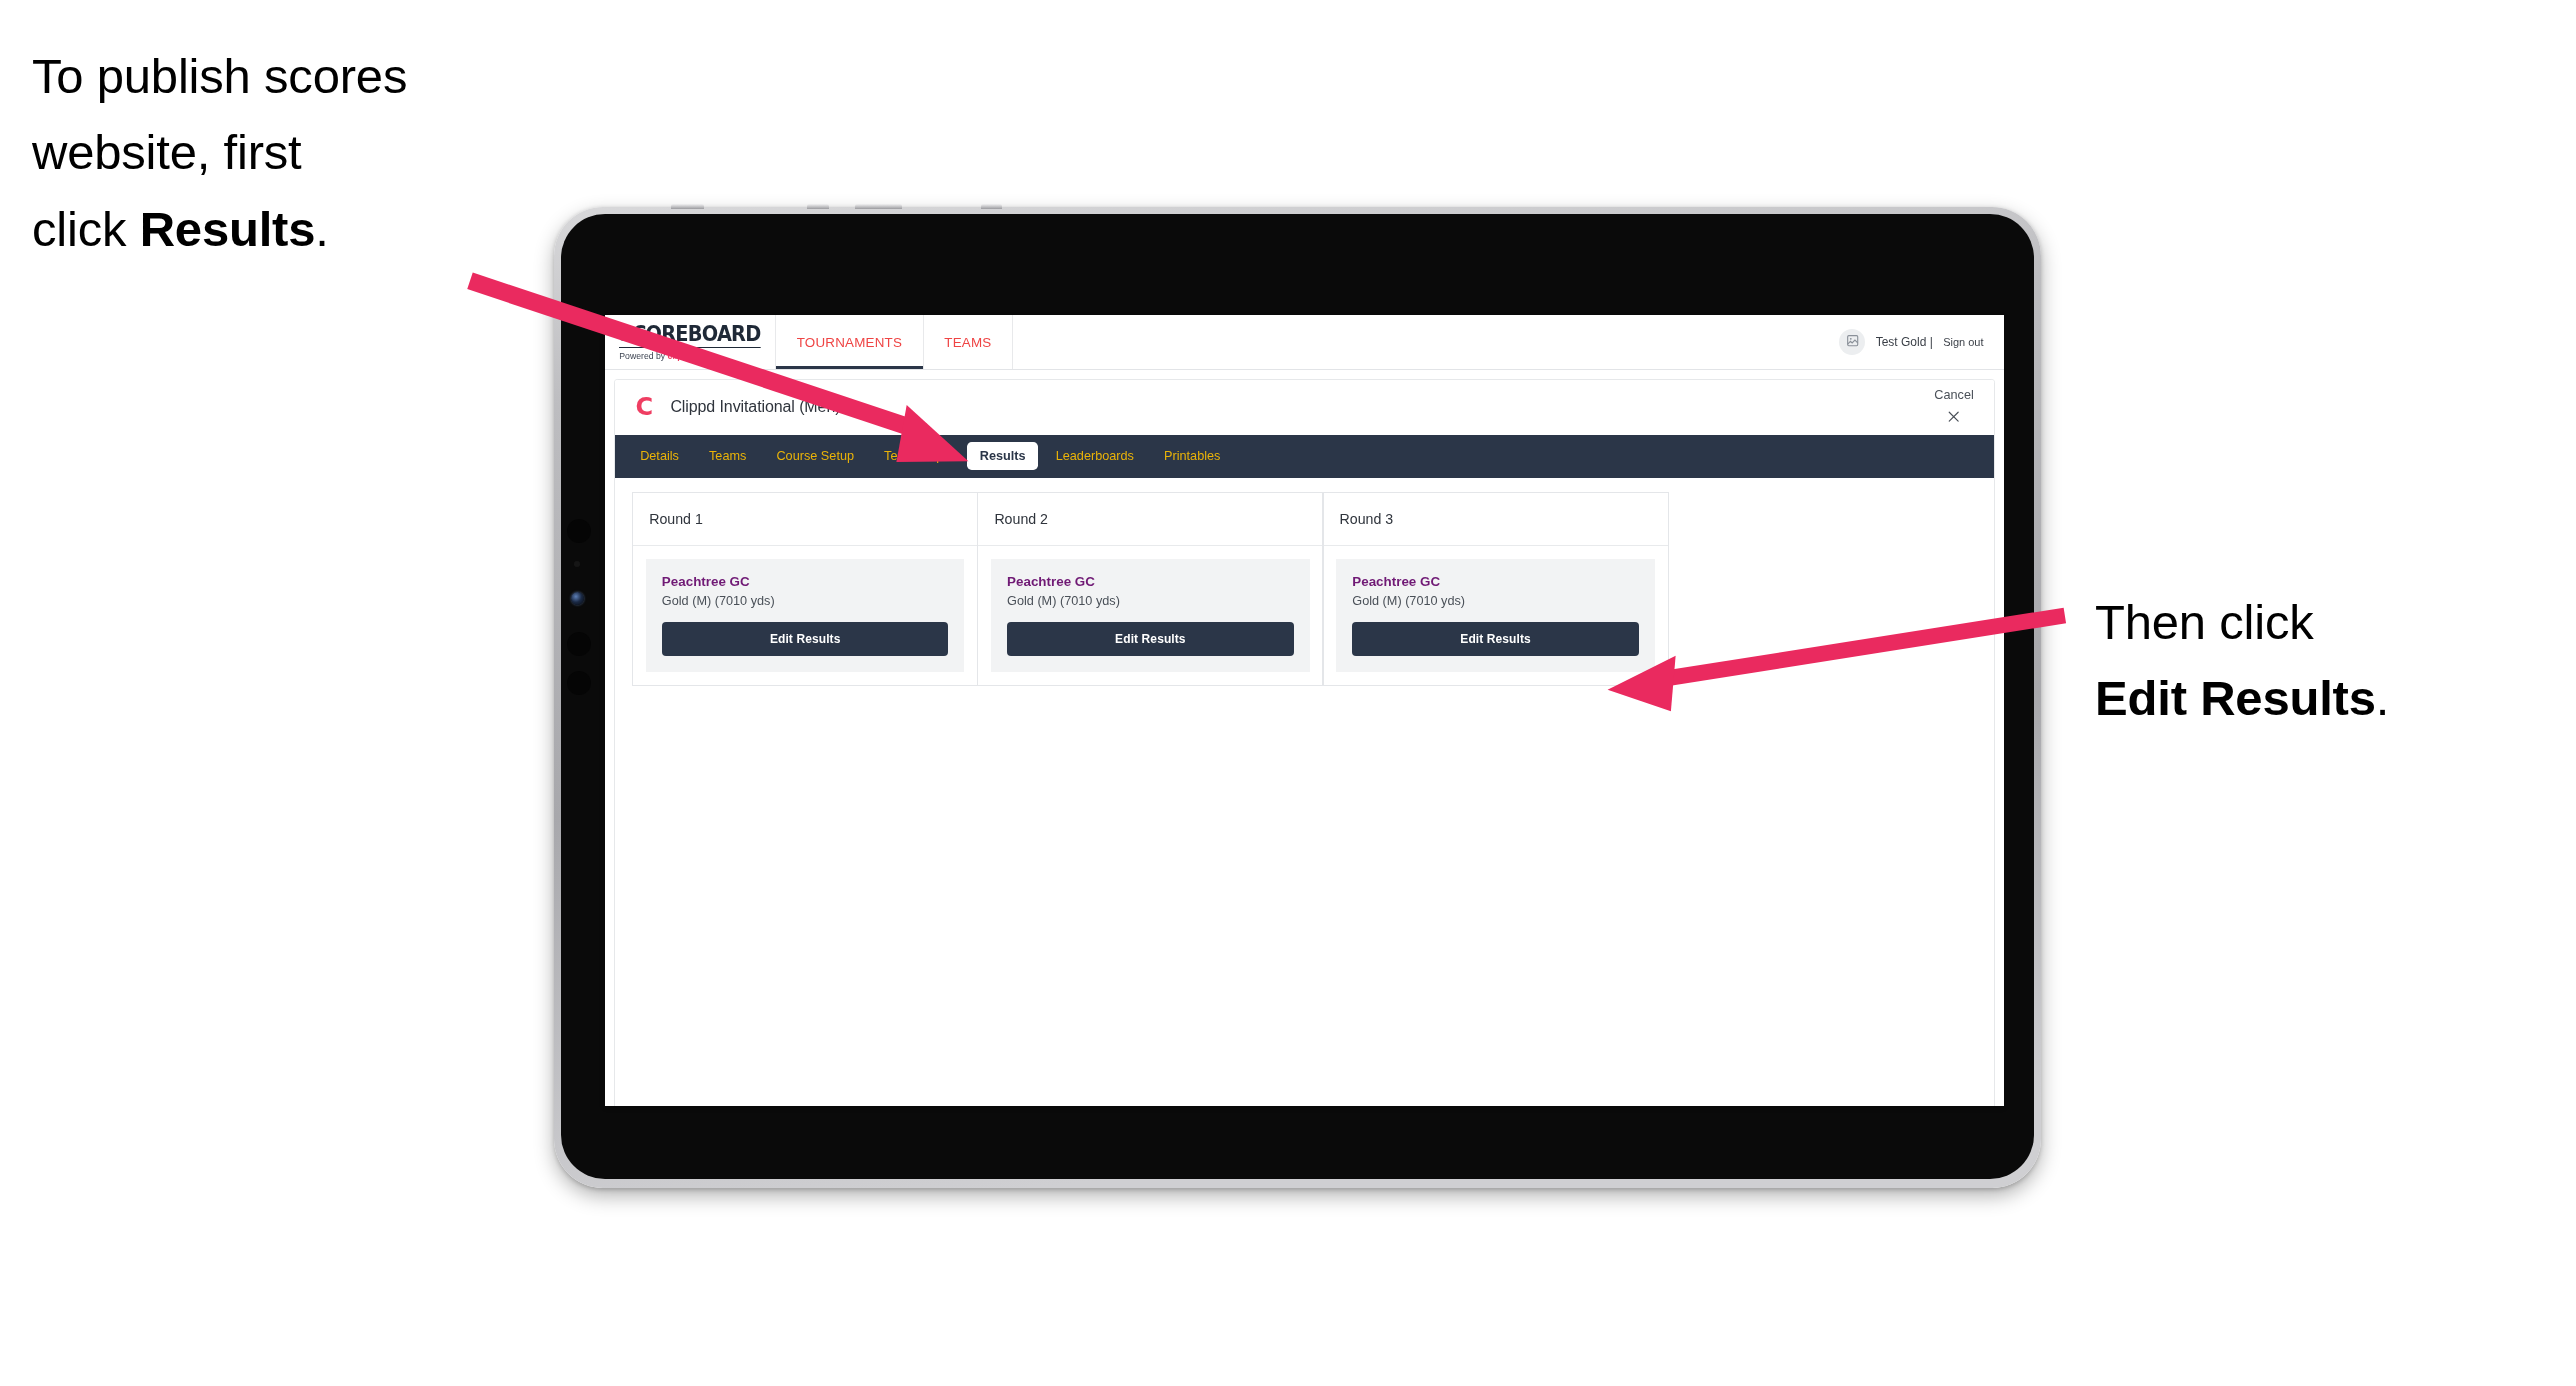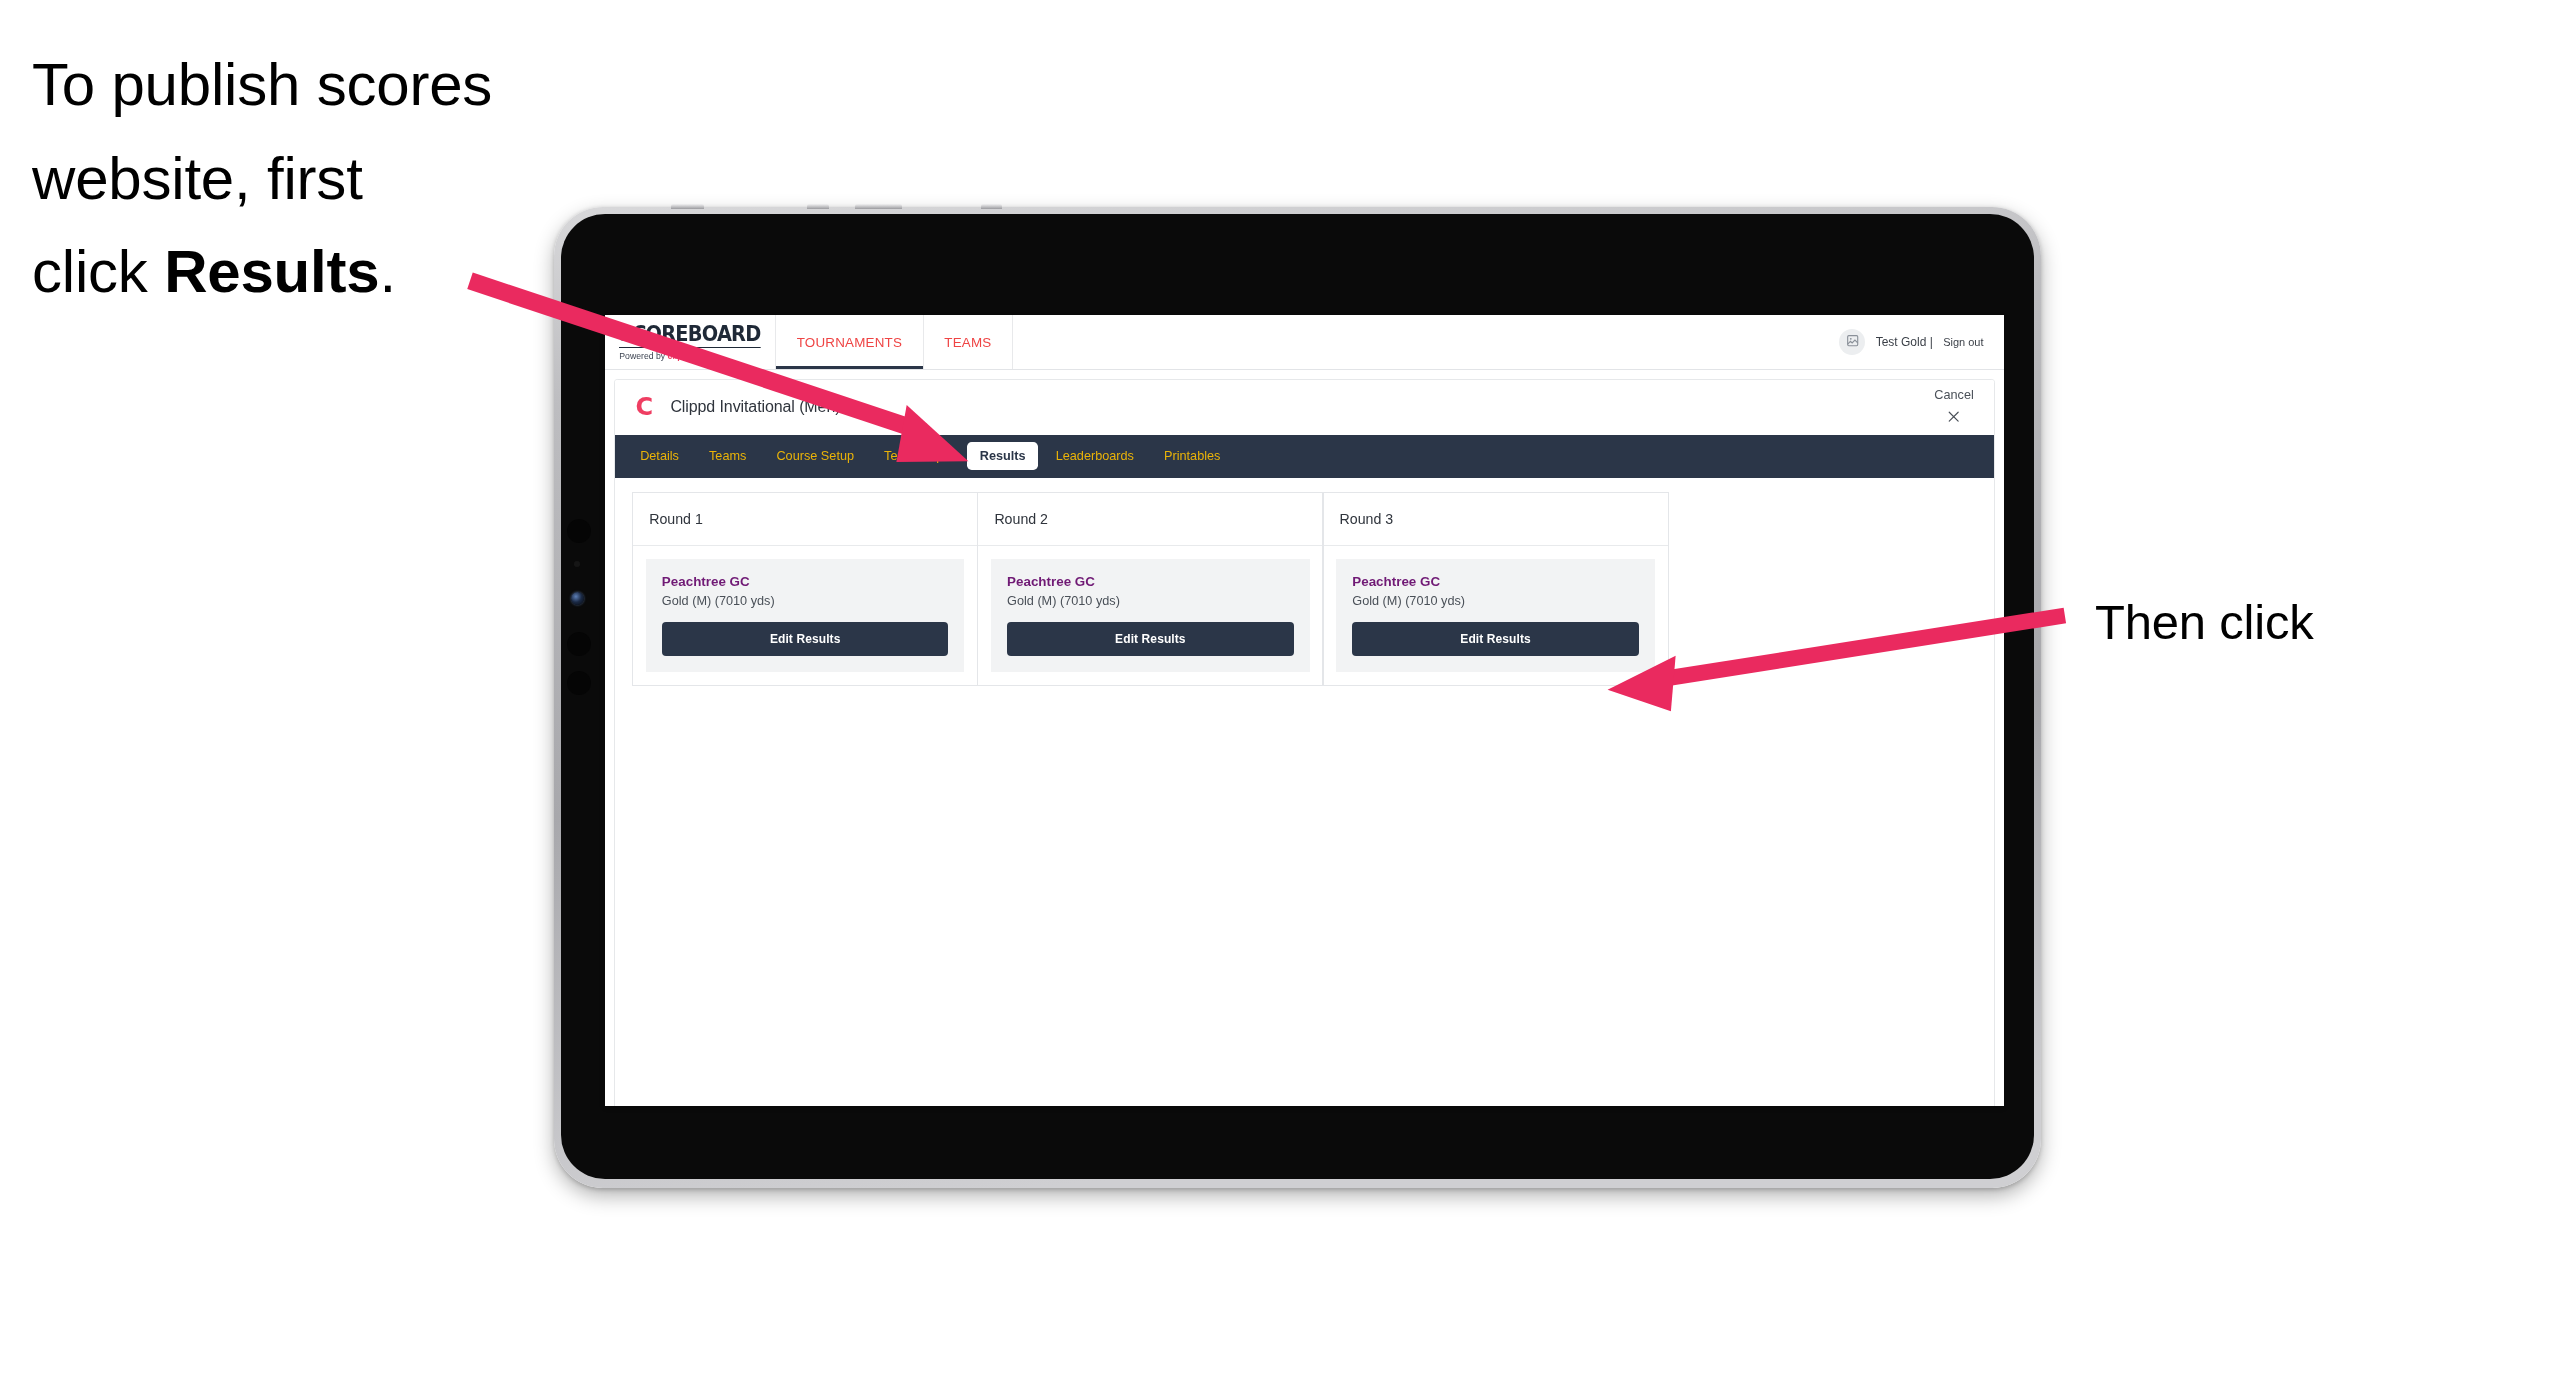--- a/index.html
+++ b/index.html
@@ -21,21 +21,21 @@
     position: absolute;
     color: #000000;
     font-family: "Liberation Sans", sans-serif;
     font-weight: 400;
     letter-spacing: -0.2px;
   }
   #annotation-left {
     left: 32px;
     top: 38px;
     width: 522px;
-    font-size: 60px;
+    font-size: 49px;
     line-height: 1.56;
   }
   #annotation-right {
     left: 2095px;
     top: 584px;
     width: 443px;
     font-size: 49px;
     line-height: 1.56;
   }
   .annotation b { font-weight: 700; }
@@ -330,20 +330,21 @@
 <body>
 
 <div class="annotation" id="annotation-left">
   <div>To publish scores</div>
   <div>website, first</div>
   <div><span>click </span><b>Results</b><span>.</span></div>
 </div>
 
 <div class="annotation" id="annotation-right">
   <div>Then click</div>
+  <div><b>Edit Results</b><span>.</span></div>
 </div>
 
 <div id="tablet-device">
   <div id="tablet-outer-frame"></div>
 
   <div class="tablet-top-button" style="left:117px;"></div>
   <div class="tablet-top-button" style="left:253px; width:22px;"></div>
   <div class="tablet-top-button" style="left:301px; width:47px;"></div>
   <div class="tablet-top-button" style="left:427px; width:20.6px;"></div>
 

